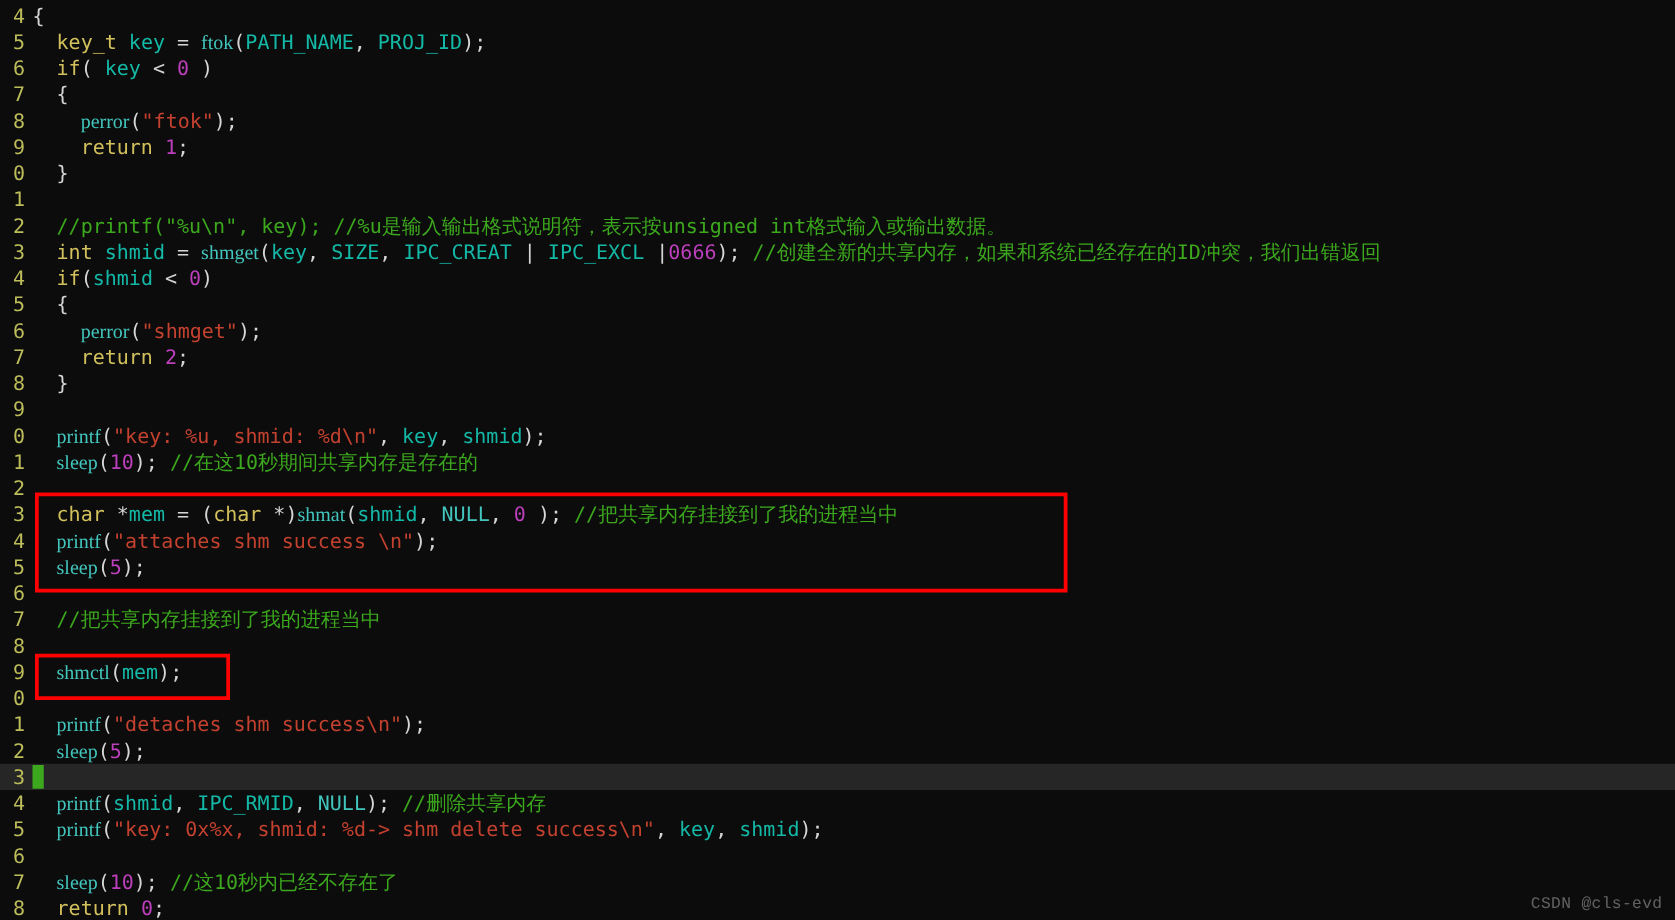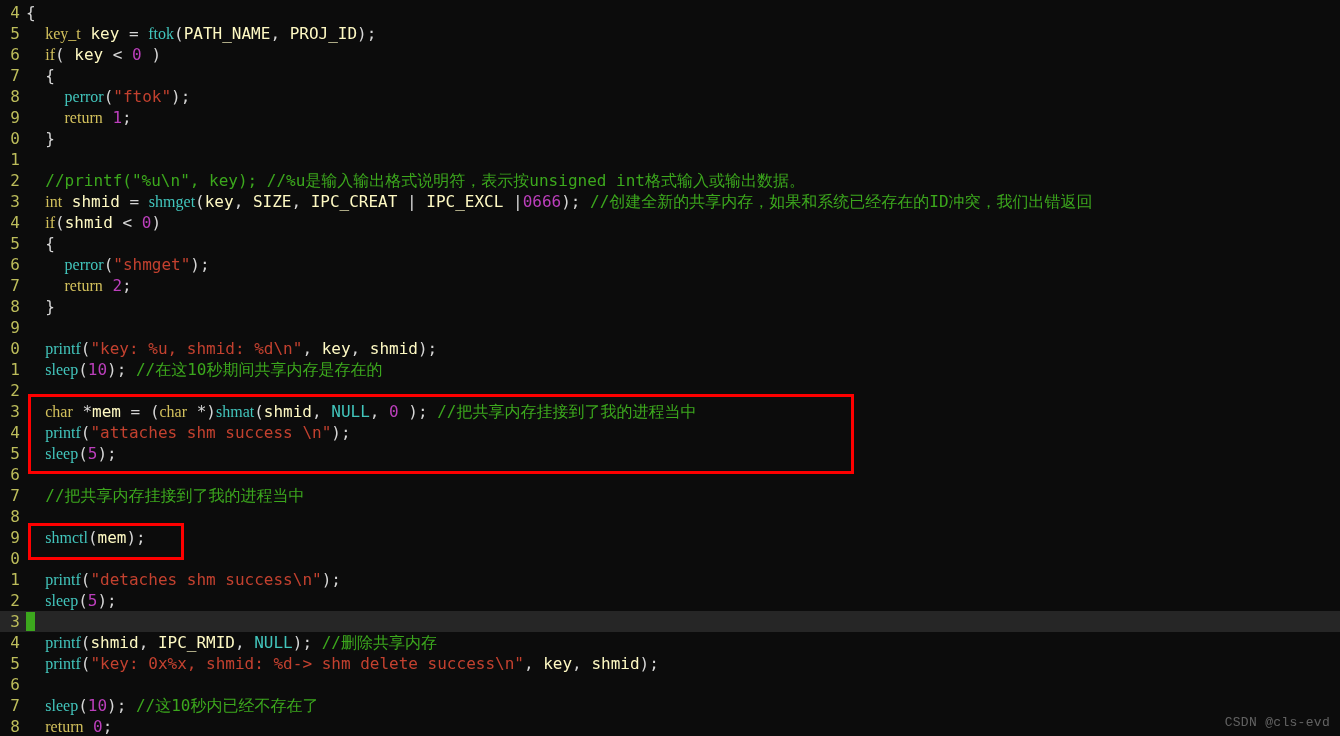--- a/index.html
+++ b/index.html
@@ -31,23 +31,23 @@
     text-align: right;
     color: #BDBD5B;
     padding-right: 6px;
     flex: 0 0 20px;
     user-select: none;
   }
   .code {
     flex: 1 1 auto;
     position: relative;
   }
-  .kw      { color: #D2C05C; font-family: Liberation Serif, serif; }  
+  .kw      { color: #D2C05C; }  
   .func    { color: #42C5BC; font-family: Liberation Serif, serif; }  
-  .id      { color: #fef9c3; }  
+  .id      { color: #14b8a6; }  
   .str     { color: #C3412F; }  
   .num     { color: #BC3FBC; }  
   .cmt     { color: #3CA81D; }  
   .op      { color: #d6d6d6; }  
   .null    { color: #42C5BC; text-align: right; }  
   .hl-line { background: #262626; }
   
   .cursor-block {
     display: inline-block;
     width: 9px;

